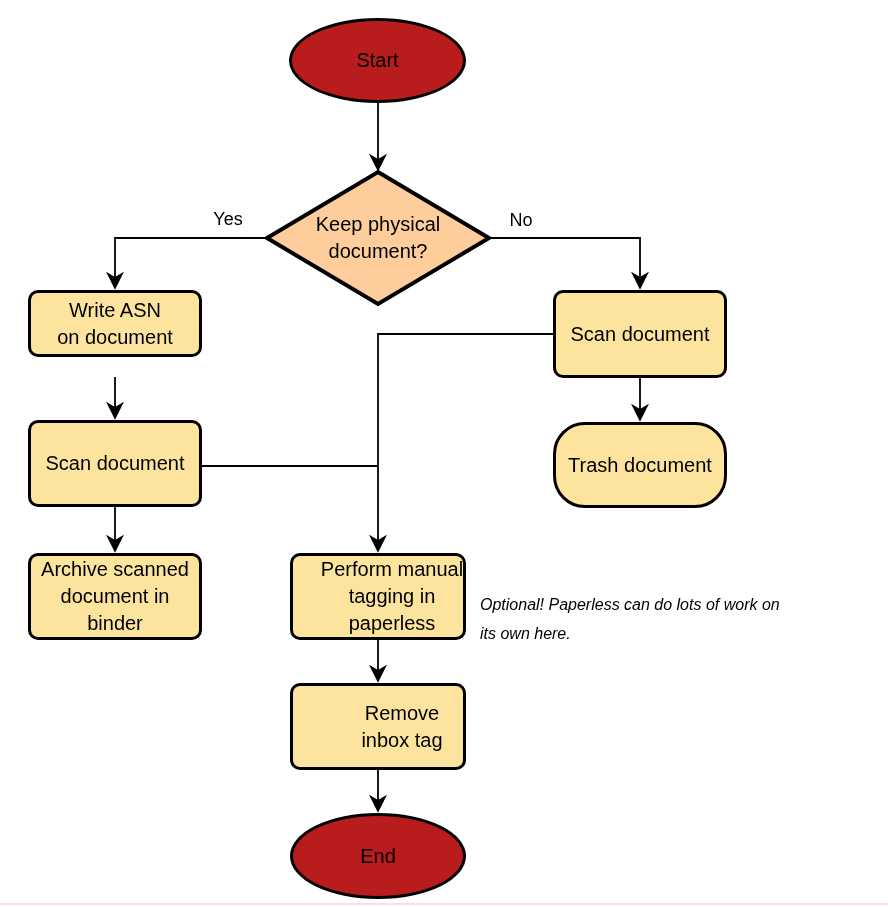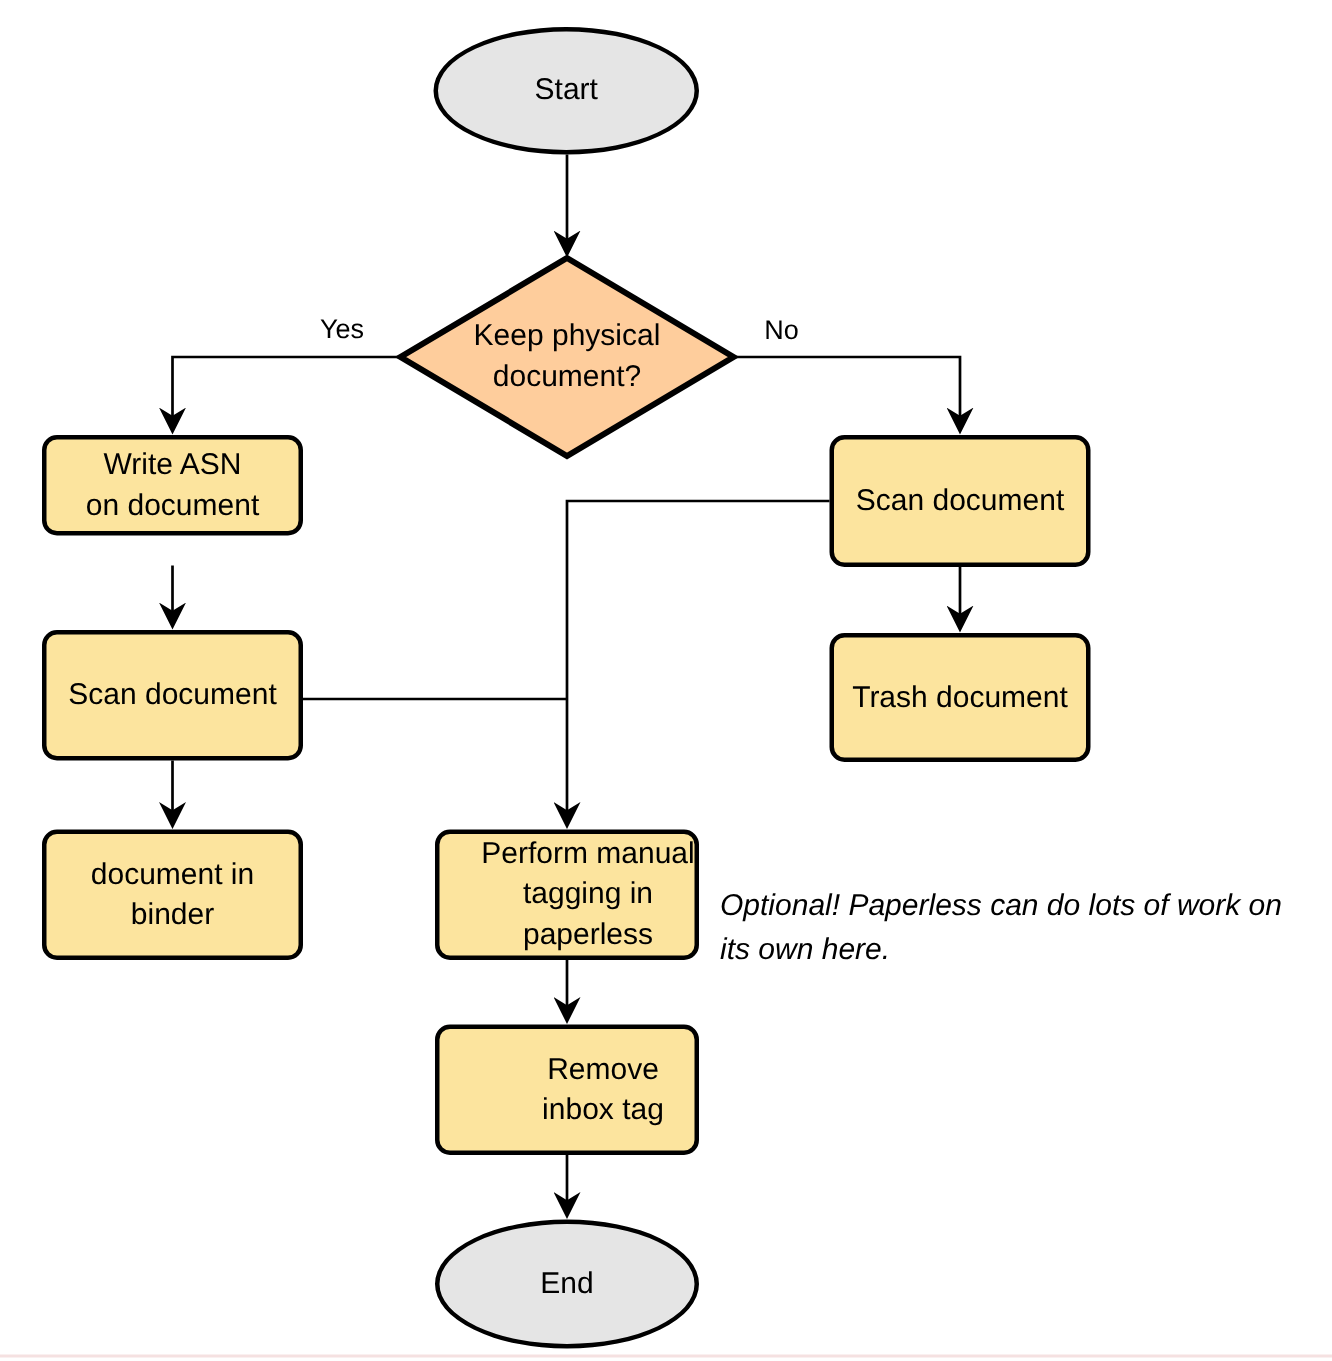--- a/index.html
+++ b/index.html
@@ -20,49 +20,49 @@
     flex-direction:column;
     align-items:center;
     justify-content:center;
     text-align:center;
     font-size:20px;
     line-height:27px;
     color:#000;
   }
   .node span{display:block;white-space:nowrap;}
   .rect{background:#fce49e;border:3px solid #000;border-radius:10px;}
-  .ellipse{background:#e5e5e5;border:3px solid #000;border-radius:50%;}
+  .ellipse{background:#b91c1c;border:3px solid #000;border-radius:50%;}
   .diamond-label{background:transparent;border:none;}
 
   #n-start   {left:289px;top:18px; width:177px;height:85px;}
   #n-decision{left:267px;top:172px;width:222px;height:132px;}
   #n-write   {left:28px; top:290px;width:174px;height:67px;}
   #n-scanL   {left:28px; top:420px;width:174px;height:87px;}
   #n-archive {left:28px; top:553px;width:174px;height:87px;}
   #n-scanR   {left:553px;top:290px;width:174px;height:88px;}
-  #n-trash   {left:553px;top:422px;width:174px;height:86px;}
+  #n-trash   {left:553px;top:422px;width:174px;height:86px;border-radius:32px;}
   #n-perform {left:290px;top:553px;width:176px;height:87px;padding-left:28px;}
   #n-remove  {left:290px;top:683px;width:176px;height:87px;padding-left:48px;}
   #n-end     {left:290px;top:813px;width:176px;height:86px;}
 
   .edge-label{
     position:absolute;
     font-size:18px;
     line-height:20px;
     transform:translateX(-50%);
     white-space:nowrap;
   }
   #lbl-yes{left:228px;top:209px;text-align:center;}
   #lbl-no {left:521px;top:210px;}
 
   .annotation{
     position:absolute;
     left:480px;
     top:590px;
-    font-size:20px;
+    font-size:16px;
     line-height:29px;
     font-style:italic;
     text-align:left;
   }
   .annotation span{display:block;white-space:nowrap;}
 
   .bottom-rule{
     position:absolute;
     left:0;right:0;top:903px;height:2px;
     background:#f5e1e1;
@@ -111,20 +111,21 @@
   <div class="node rect" id="n-write">
     <span>Write ASN</span>
     <span>on document</span>
   </div>
 
   <div class="node rect" id="n-scanL">
     <span>Scan document</span>
   </div>
 
   <div class="node rect" id="n-archive">
+    <span>Archive scanned</span>
     <span>document in</span>
     <span>binder</span>
   </div>
 
   <div class="node rect" id="n-scanR">
     <span>Scan document</span>
   </div>
 
   <div class="node rect" id="n-trash">
     <span>Trash document</span>

